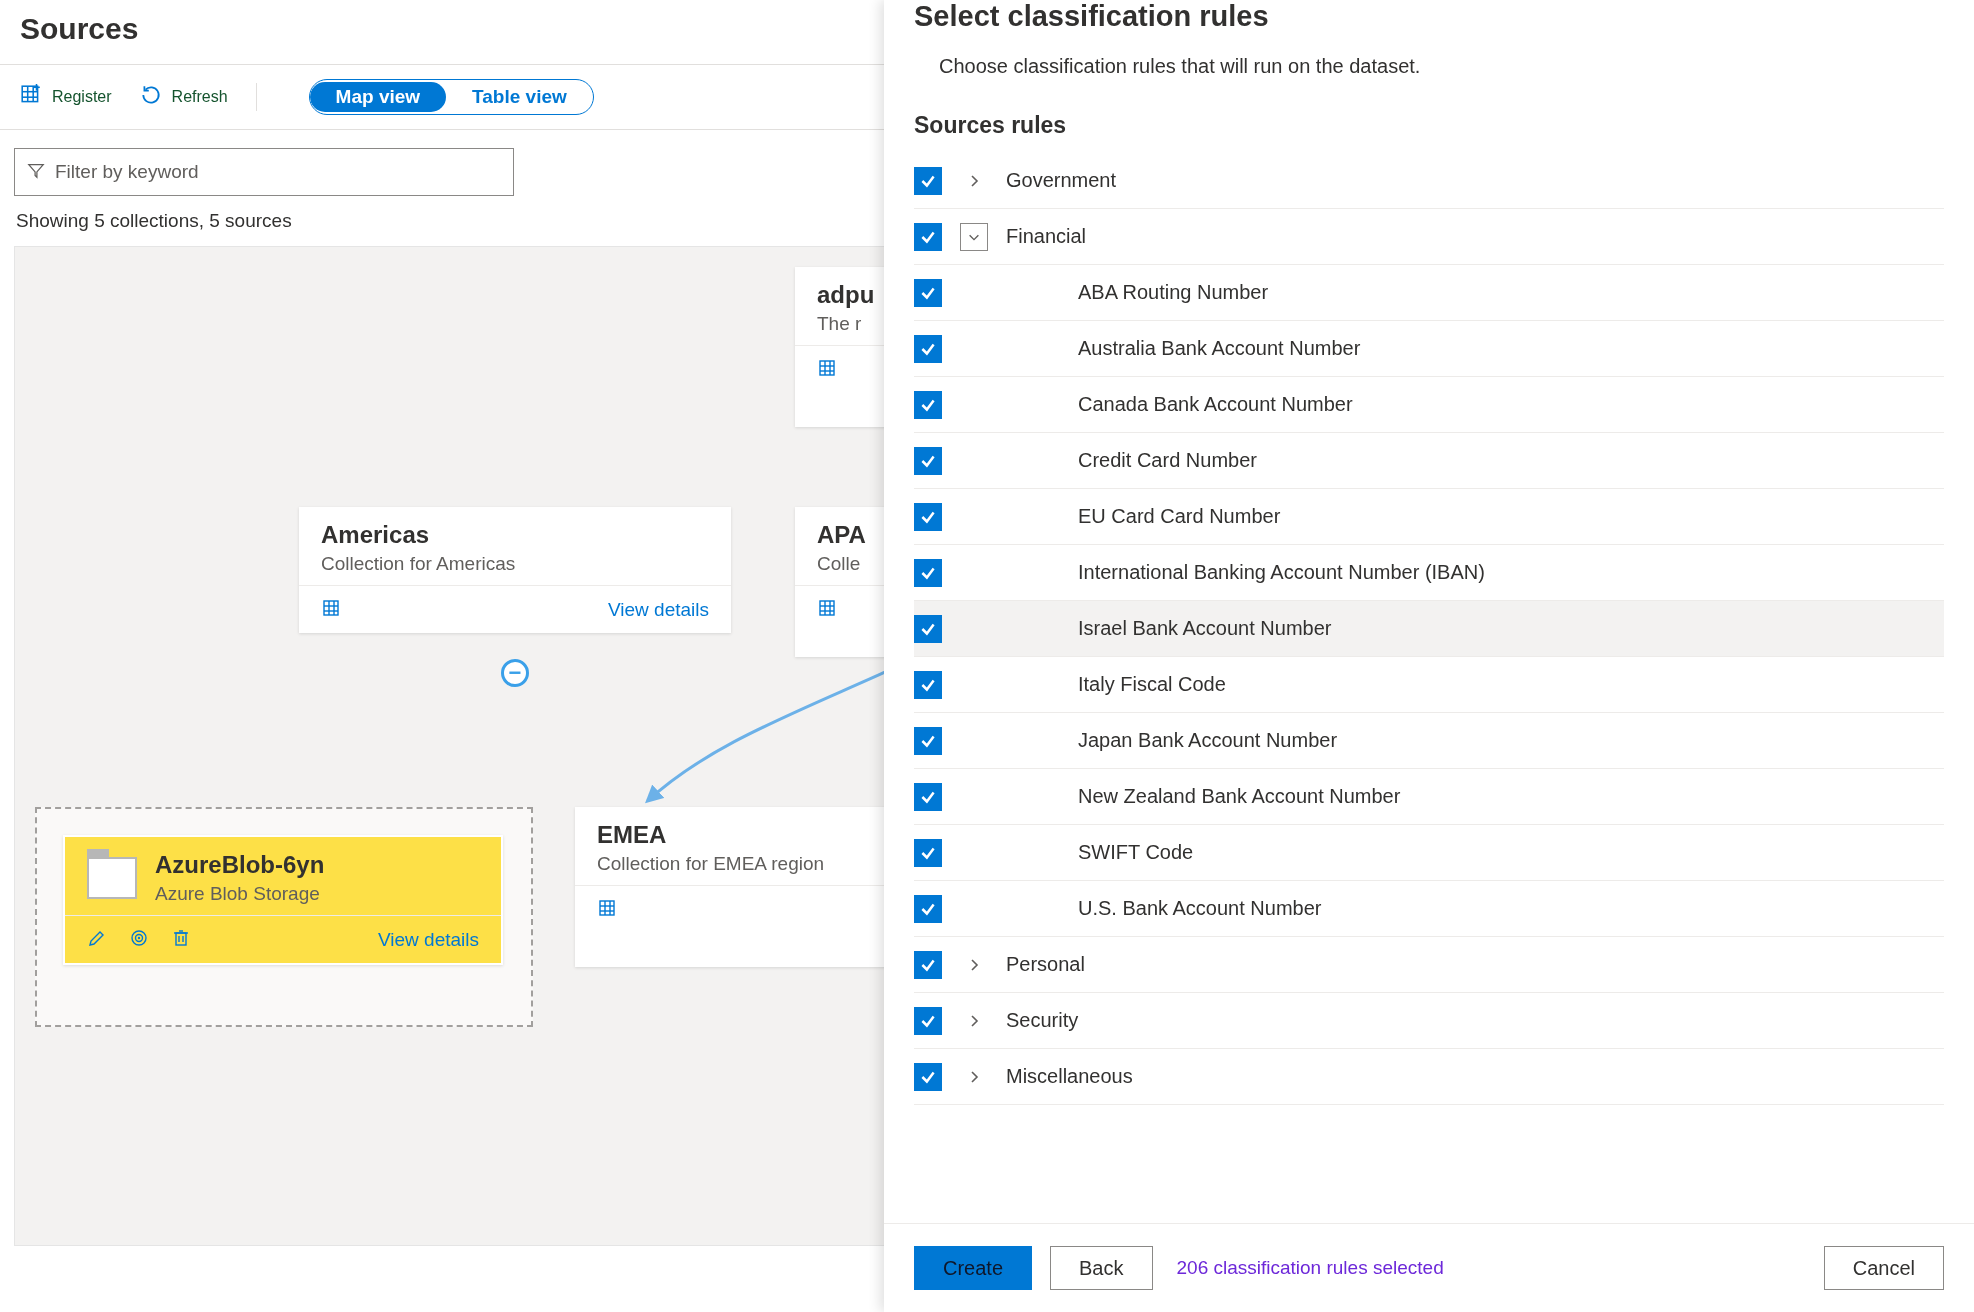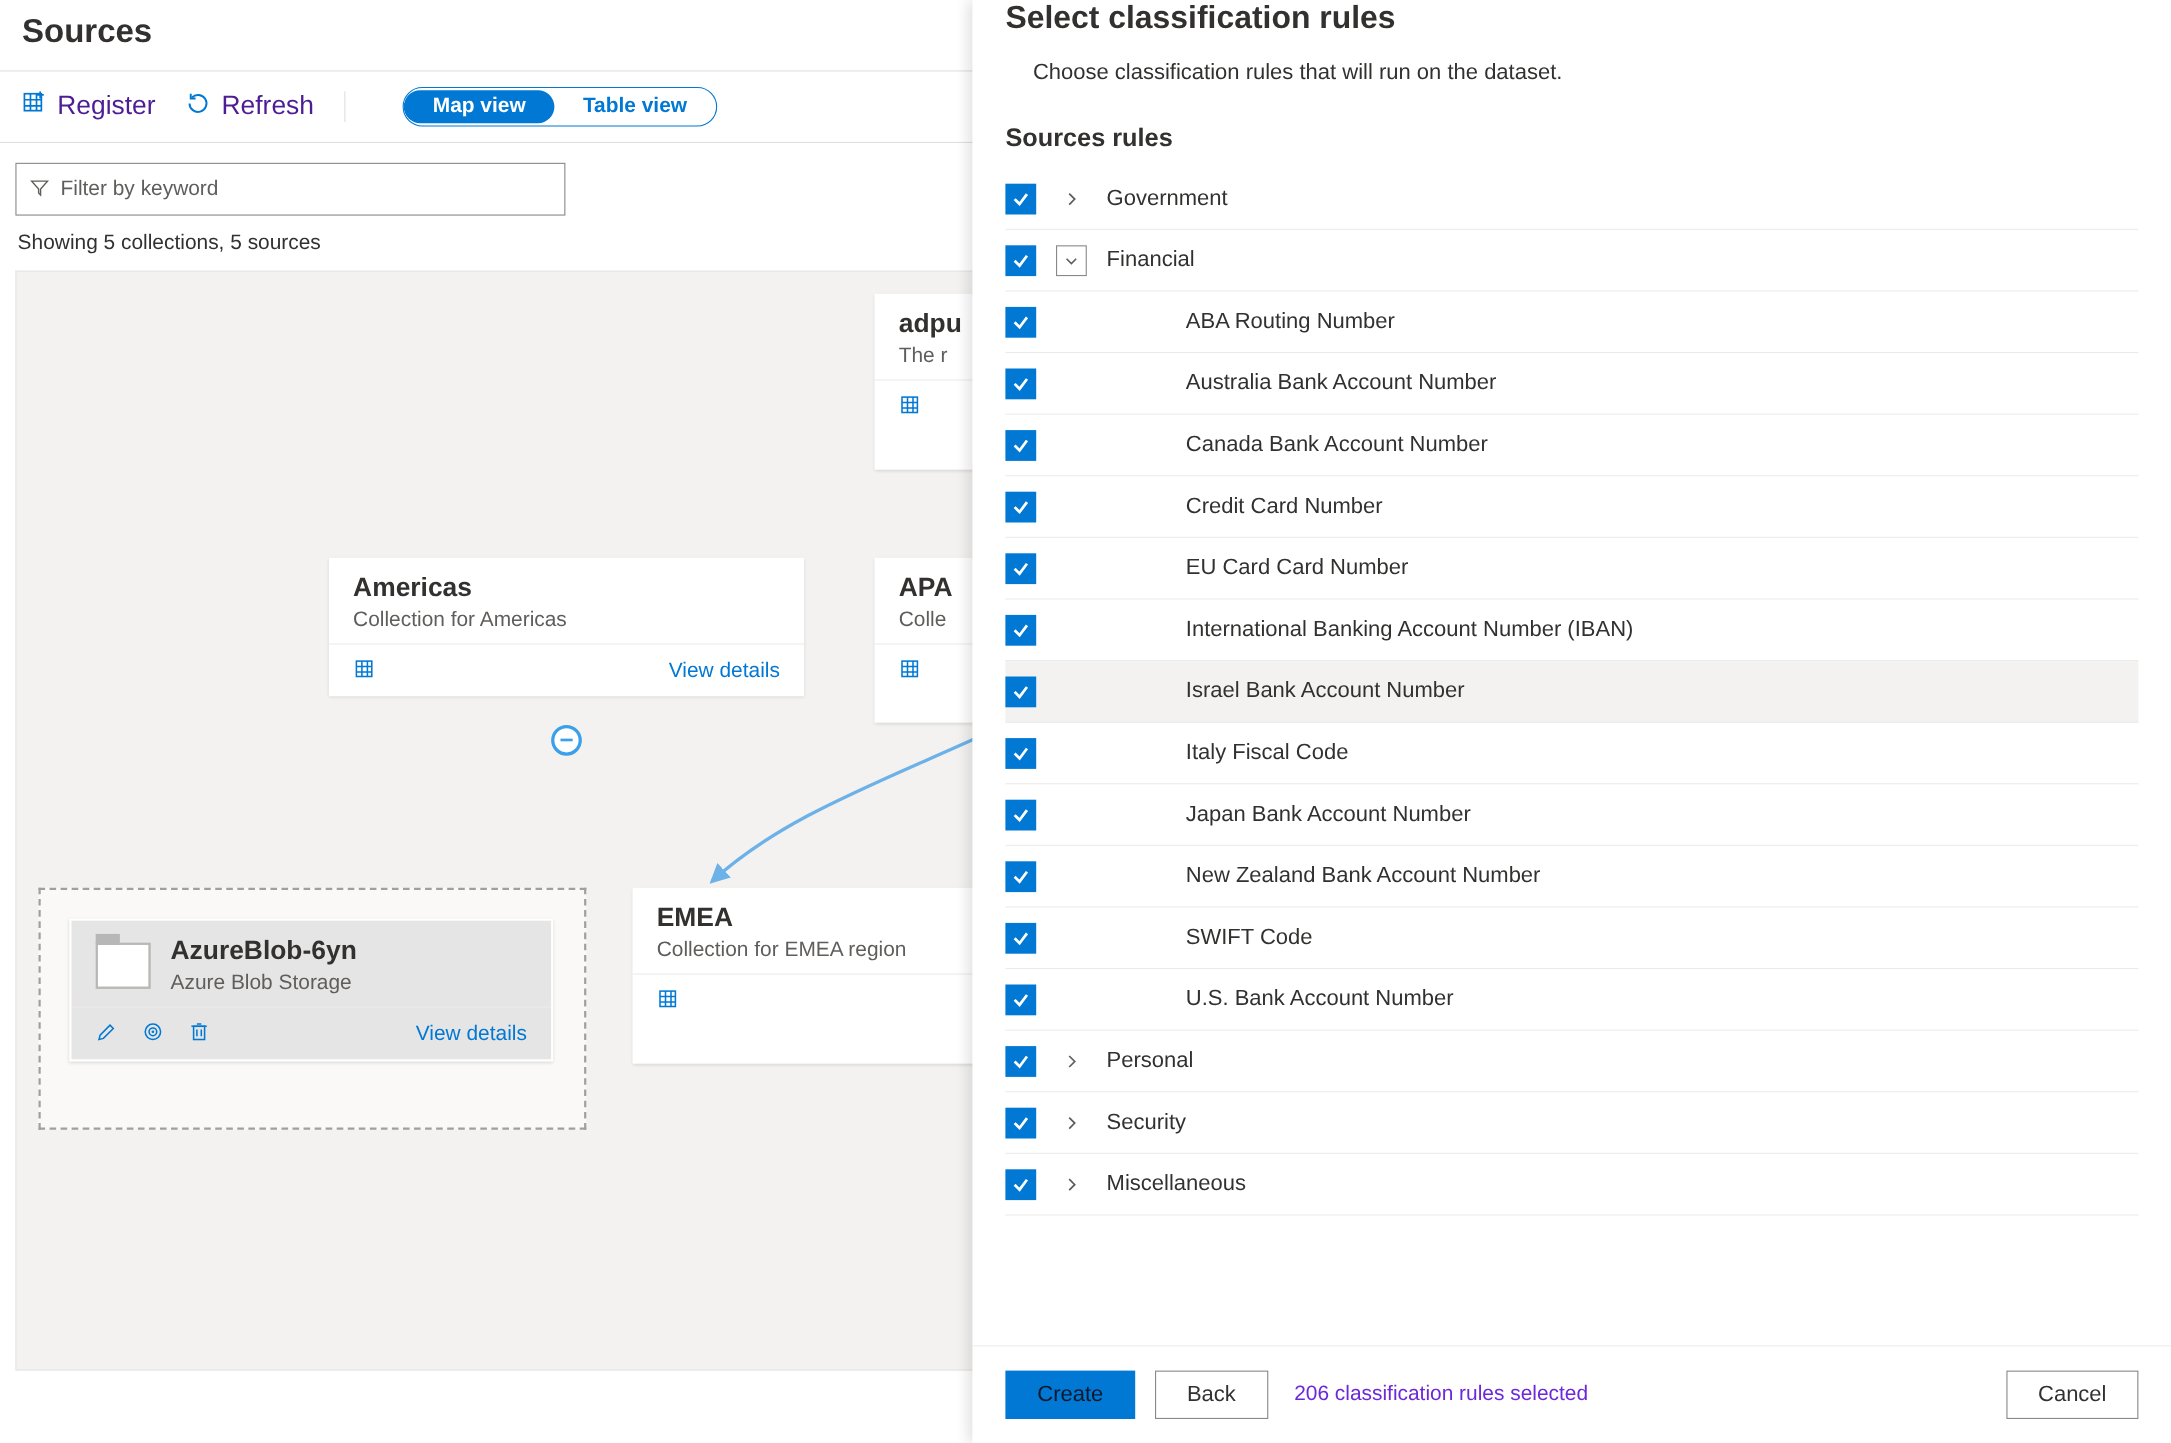--- a/index.html
+++ b/index.html
@@ -28,22 +28,22 @@
   .toolbar {
     display: flex;
     align-items: center;
     padding: 14px 20px;
     gap: 28px;
   }
   .toolbar-btn {
     display: inline-flex;
     align-items: center;
     gap: 10px;
-    color: #4c1d95;
-    font-size: 24px;
+    color: #14532d;
+    font-size: 16px;
     cursor: pointer;
   }
   .toolbar-btn .icon { color: #0078d4; }
   .toolbar-sep {
     width: 1px; height: 28px; background: #e1dfdd;
   }
   .view-toggle {
     display: inline-flex;
     align-items: center;
     border: 1px solid #0078d4;
@@ -108,21 +108,21 @@
   .card-foot-left .icon { color: #0078d4; cursor: pointer; }
   .view-details { color: #0078d4; font-size: 19px; cursor: pointer; }
   .source-frame {
     position: absolute;
     border: 2px dashed #a19f9d;
     background: #faf9f8;
   }
   .src-card {
     position: absolute;
     left: 26px; top: 26px;
-    background: #e5e5e5;
+    background: #fde047;
     width: 440px;
     box-shadow: 0 1px 3px rgba(0,0,0,.12);
     border: 2px solid #fff;
   }
   .src-head {
     display: flex; align-items: center; gap: 18px;
     padding: 14px 22px 10px 22px;
   }
   .blob-icon {
     width: 50px; height: 42px;

